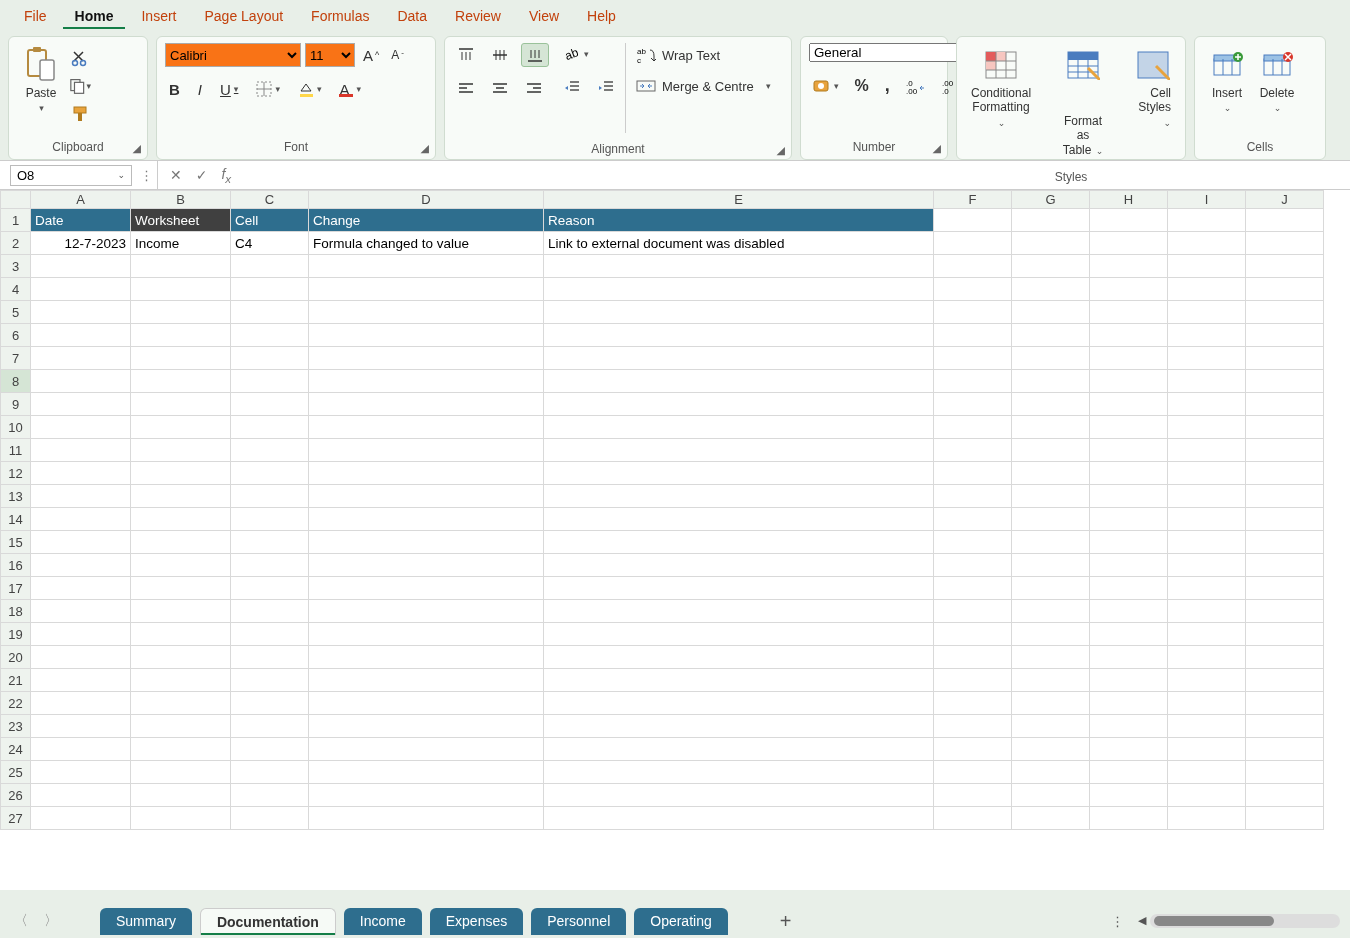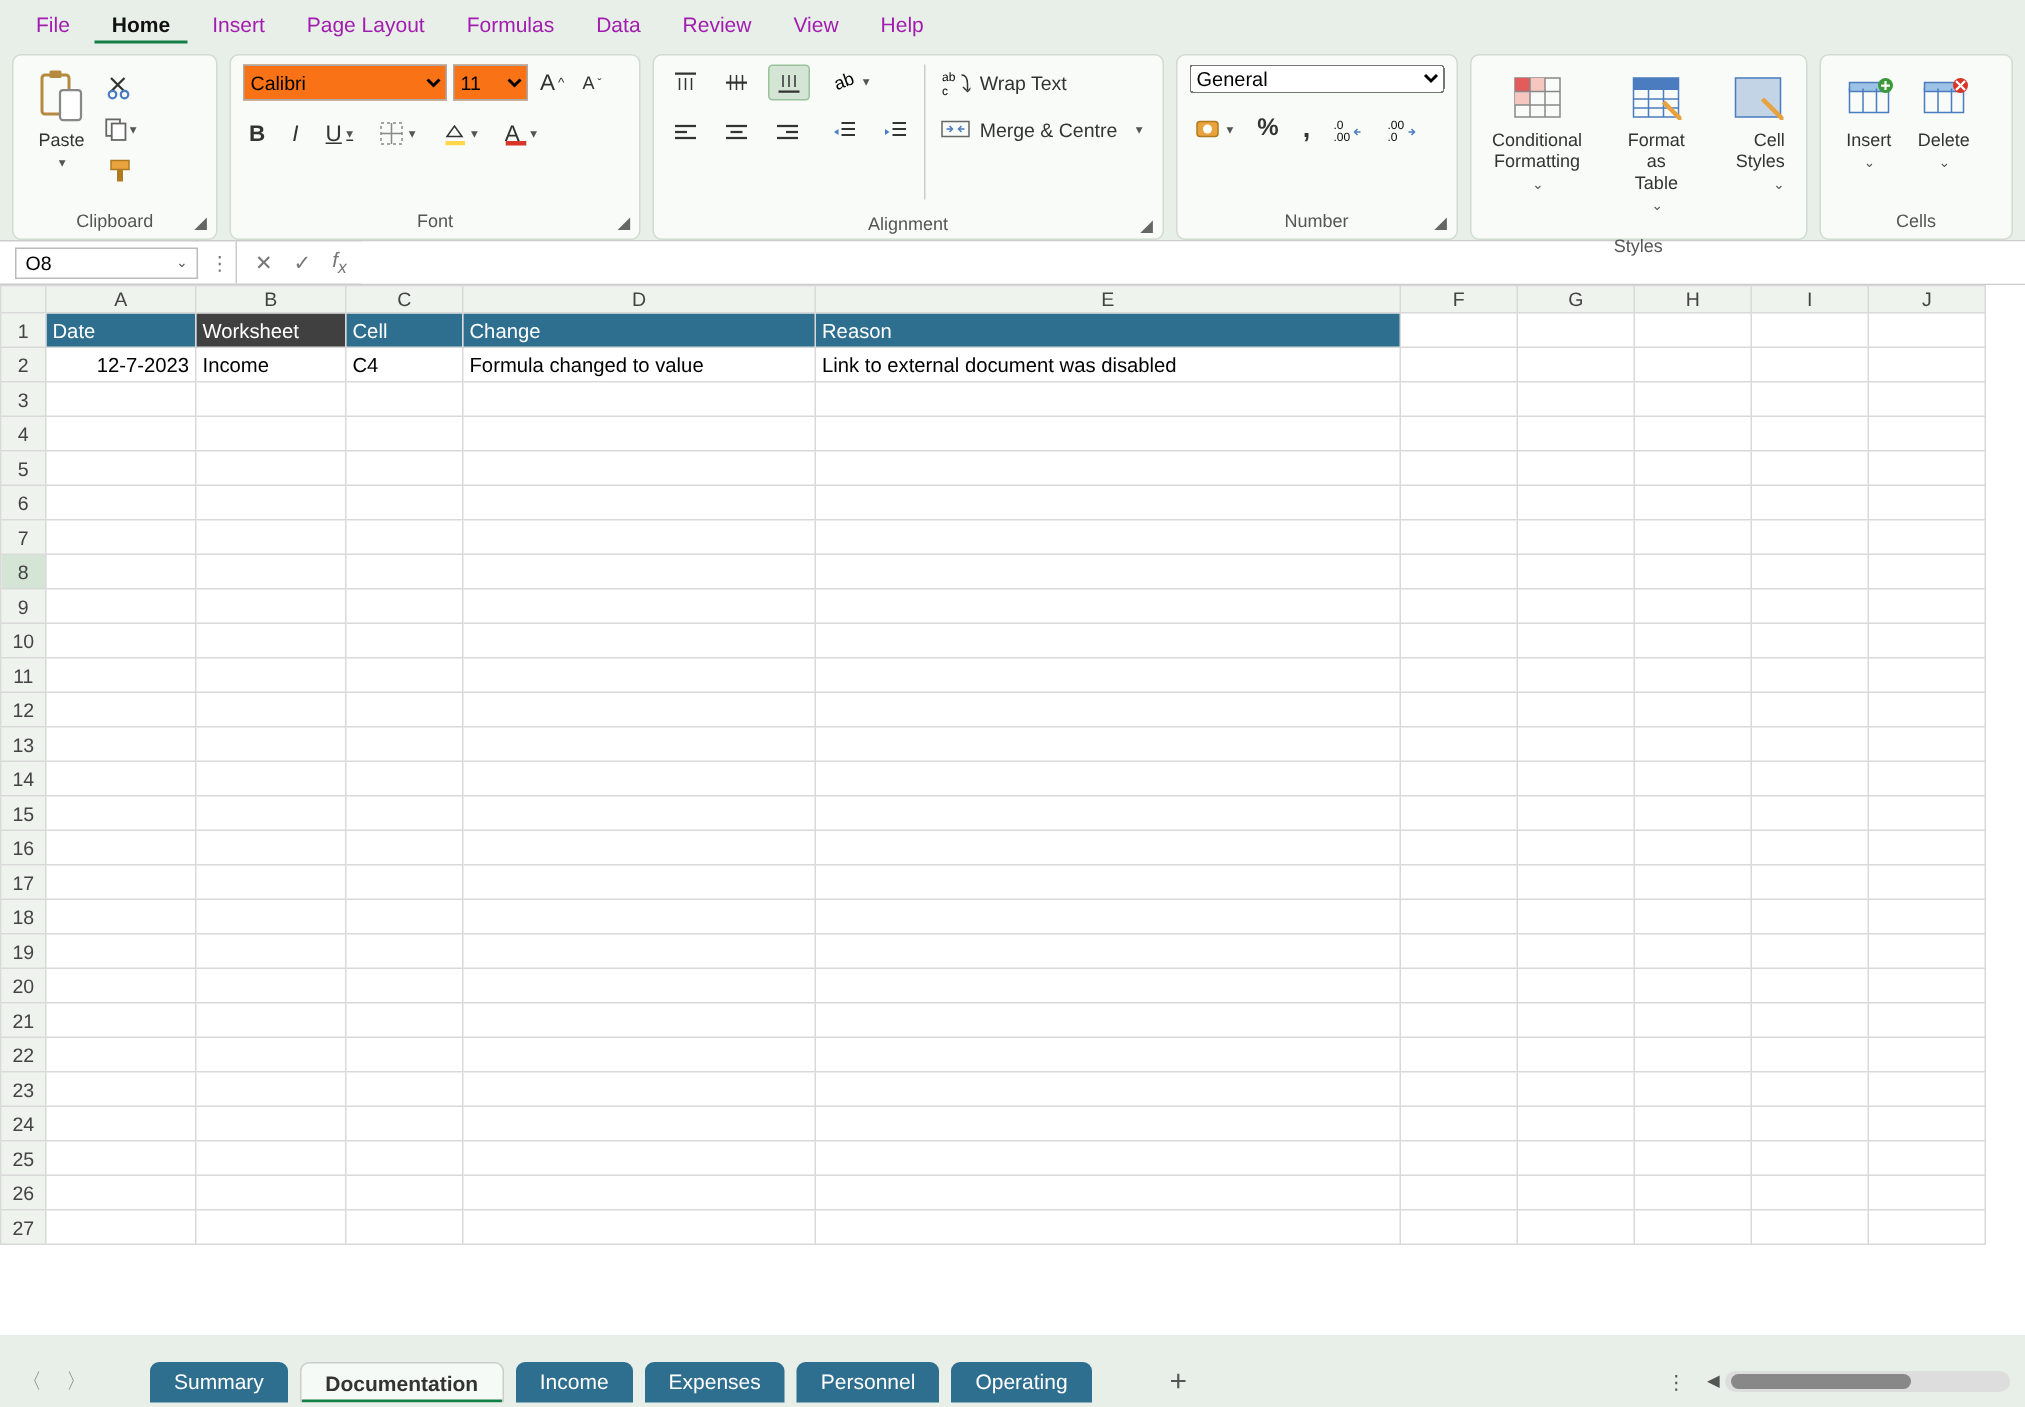--- a/index.html
+++ b/index.html
@@ -1,20 +1,20 @@
 <!DOCTYPE html>
 <html><head>
 <meta charset="utf-8">
 <style>
   * { box-sizing: border-box; margin: 0; padding: 0; }
   body { font-family: "Segoe UI", Arial, sans-serif; font-size: 13px; background: #e8efe8; overflow: hidden; width: 1350px; height: 938px; }
   
   
   .menubar { display: flex; align-items: center; padding: 3px 12px; gap: 4px; }
-  .menubar .menu-item { padding: 5px 12px; color: #a21caf; cursor: pointer; font-size: 14px; }
+  .menubar .menu-item { padding: 5px 12px; color: #c2410c; cursor: pointer; font-size: 14px; }
   .menubar .menu-item.active { padding-bottom: 3px; border-bottom: 2.5px solid #147e47; color: #111; font-weight: 600; }
   
   
   .ribbon { display: flex; background: #e8efe8; padding: 4px 8px 0 8px; gap: 8px; height: 128px; }
   .panel { background: #f8fbf8; border: 1px solid #d0dcd0; border-radius: 6px; display: flex; flex-direction: column; position: relative; }
   .panel-body { display: flex; align-items: flex-start; padding: 6px 8px; flex: 1; gap: 4px; }
   .panel-label { text-align: center; font-size: 12px; color: #555; padding: 3px 0 5px; position: relative; }
   .panel-label .launcher { position: absolute; right: 6px; bottom: 4px; font-size: 11px; color: #666; cursor: pointer; }
   
   .big-btn { display: flex; flex-direction: column; align-items: center; justify-content: flex-start; padding: 4px 6px; cursor: pointer; font-size: 12px; color: #333; gap: 3px; border-radius: 4px; }
@@ -270,21 +270,21 @@
         <span class="icon-btn" style="font-size:13px;"><svg width="20" height="16" style="margin-right:4px;">
               <rect x="1" y="3" width="18" height="10" fill="none" stroke="#666"></rect>
               <path d="M4 8 L8 8 M6 6 L8 8 L6 10" stroke="#4a7cbf" fill="none"></path>
               <path d="M16 8 L12 8 M14 6 L12 8 L14 10" stroke="#4a7cbf" fill="none"></path>
             </svg><span>Merge &amp; Centre</span>&nbsp;&nbsp;<span class="drop-arrow">▾</span></span>
       </div>
     </div>
     <div class="panel-label"><span>Alignment</span><span class="launcher">◢</span></div>
   </div>
 
-  <div class="panel" style="width:188px;">
+  <div class="panel" style="width:148px;">
     <div class="panel-body col" style="gap:10px;">
       <select class="combo" style="width:170px;"><option>General</option></select>
       <div class="row" style="gap:8px;">
         <span class="icon-btn">
             <svg width="18" height="16">
               <rect x="1" y="3" width="14" height="10" rx="2" fill="#e8a33d" stroke="#b07b1f"></rect>
               <circle cx="8" cy="8" r="3" fill="#fff"></circle>
             </svg>
             <span class="drop-arrow">▾</span>
           </span>
@@ -331,21 +331,21 @@
             <svg width="34" height="30">
               <rect x="2" y="2" width="30" height="26" fill="none" stroke="#4a7cbf"></rect>
               <rect x="2" y="2" width="30" height="8" fill="#4a7cbf"></rect>
               <line x1="2" y1="16" x2="32" y2="16" stroke="#4a7cbf"></line>
               <line x1="2" y1="22" x2="32" y2="22" stroke="#4a7cbf"></line>
               <line x1="12" y1="10" x2="12" y2="28" stroke="#4a7cbf"></line>
               <line x1="22" y1="10" x2="22" y2="28" stroke="#4a7cbf"></line>
               <path d="M22 18 L34 30" stroke="#e8a33d" stroke-width="3"></path>
             </svg>
           </span>
-        <span style="text-align:center;line-height:1.2;"><span>Format as Table</span> <span class="drop-arrow">⌄</span></span>
+        <span style="text-align:center;line-height:1.2;margin-top:28px;"><span>Format as Table</span> <span class="drop-arrow">⌄</span></span>
       </div>
       <div class="big-btn">
         <span class="icon">
             <svg width="34" height="30">
               <rect x="2" y="2" width="30" height="26" fill="#4a7cbf" opacity="0.3"></rect>
               <rect x="2" y="2" width="30" height="26" fill="none" stroke="#4a7cbf"></rect>
               <path d="M20 16 L34 30" stroke="#e8a33d" stroke-width="3"></path>
             </svg>
           </span>
         <span style="text-align:right;line-height:1.2;"><span>Cell Styles</span> <span class="drop-arrow">⌄</span></span>

